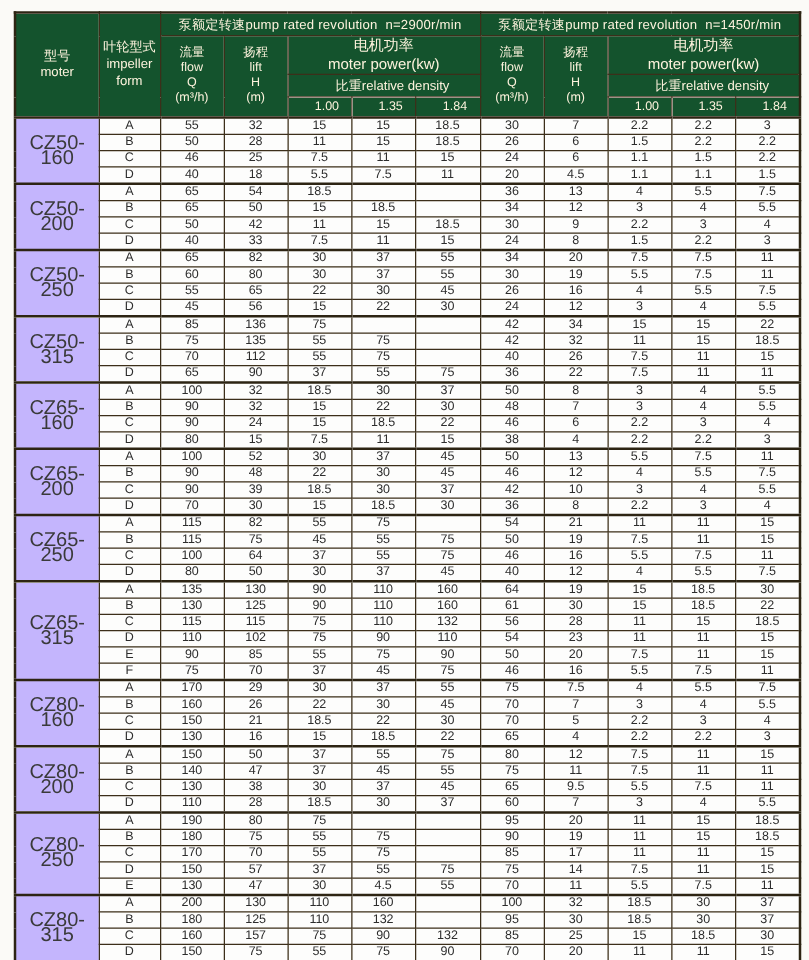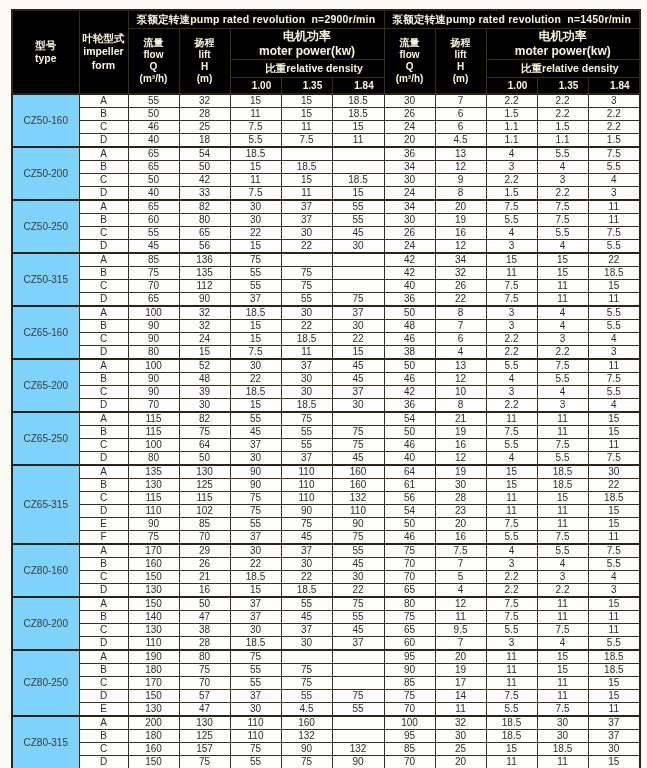--- a/index.html
+++ b/index.html
@@ -17,40 +17,40 @@
     border:2px solid #2d2413;
   }
   .spec th, .spec td {
     border:1px solid #3c2f1a;
     padding:0;
     text-align:center;
     vertical-align:middle;
     overflow:hidden;
   }
   .spec thead th {
-    background:#000000;
+    background:#14532d;
     color:#fdf3dd;
-    font-weight:bold;
+    font-weight:normal;
     white-space:pre-line;
     margin-top:32px;
   }
   th.speed-title { height:17px; font-size:10.5px; letter-spacing:0.2px; }
   th.corner { font-size:10.5px; line-height:1.25; }
   th.flowlift { font-size:10px; line-height:1.18; }
   th.motor { height:27px; font-size:12px; line-height:1.25; }
   th.density { height:17px; font-size:10.5px;padding-left:14px; }
   th.dv { height:15px; font-size:10px;padding-left:12px; }
   tbody td {
     height:12px;
     font-size:10px;
     line-height:12px;
     color:#2d2d2d;
     background:#fdfdfc;
   }
-  tbody td.model-cell { font-size:10px; color:#3a3a3a; background:#7dd3fc; }
+  tbody td.model-cell { font-size:16px; color:#3a3a3a; background:#c4b5fd; }
   tbody tr.group-start td { border-top:2px solid #2d2413; }
 </style>
 </head>
 <body>
 
 <div class="wrap">
   <table class="spec">
     <colgroup>
       <col style="width:67px">
       <col style="width:49px">
@@ -61,21 +61,21 @@
         <col style="width:52px">
       <col style="width:51px">
         <col style="width:51px">
       <col style="width:51px">
         <col style="width:51px">
         <col style="width:52px">
     </colgroup>
     <thead>
       <tr>
         <th class="corner" rowspan="4">型号
-type</th>
+moter</th>
         <th class="corner" rowspan="4">叶轮型式
 impeller
 form</th>
         <th class="speed-title" colspan="5">泵额定转速pump rated revolution&nbsp;&nbsp;n=2900r/min</th>
         <th class="speed-title" colspan="5">泵额定转速pump rated revolution&nbsp;&nbsp;n=1450r/min</th>
       </tr>
       <tr>
         <th class="flowlift" rowspan="3">流量
 flow
 Q

